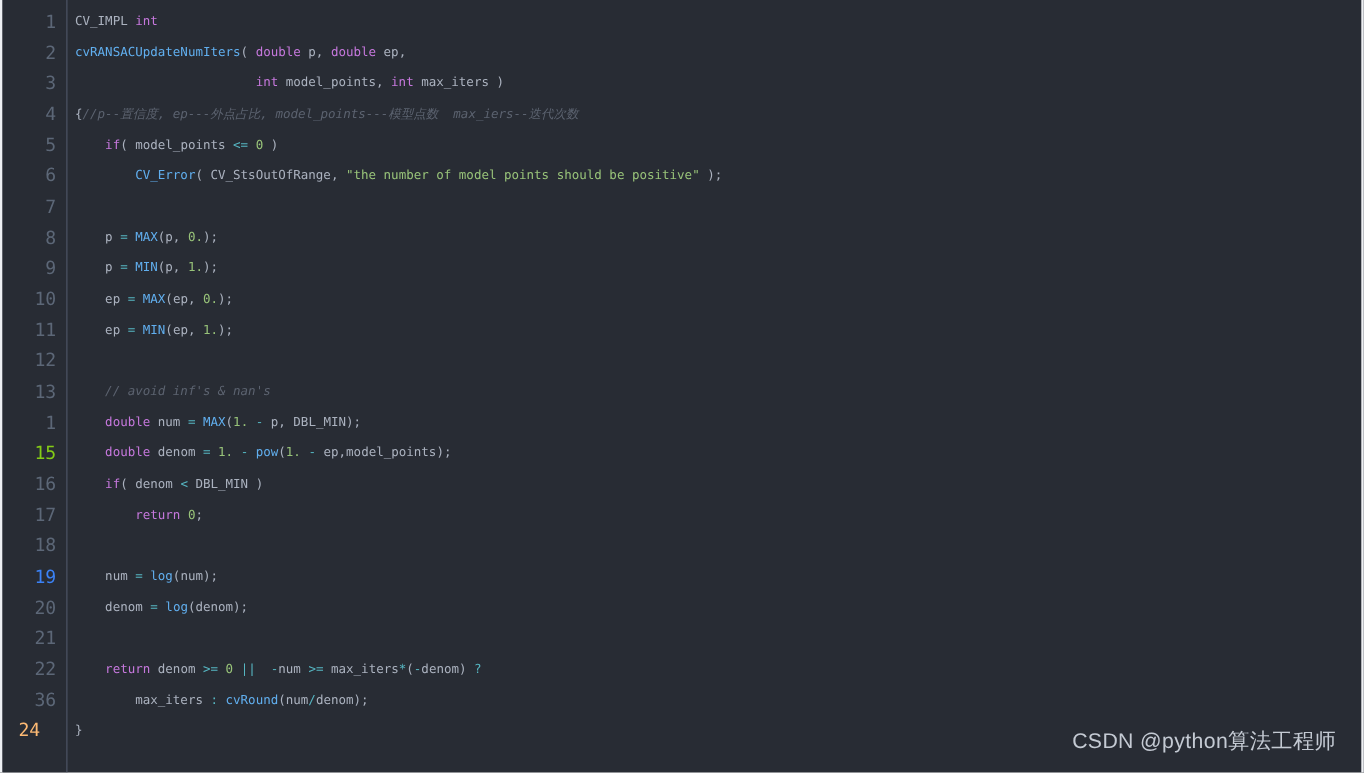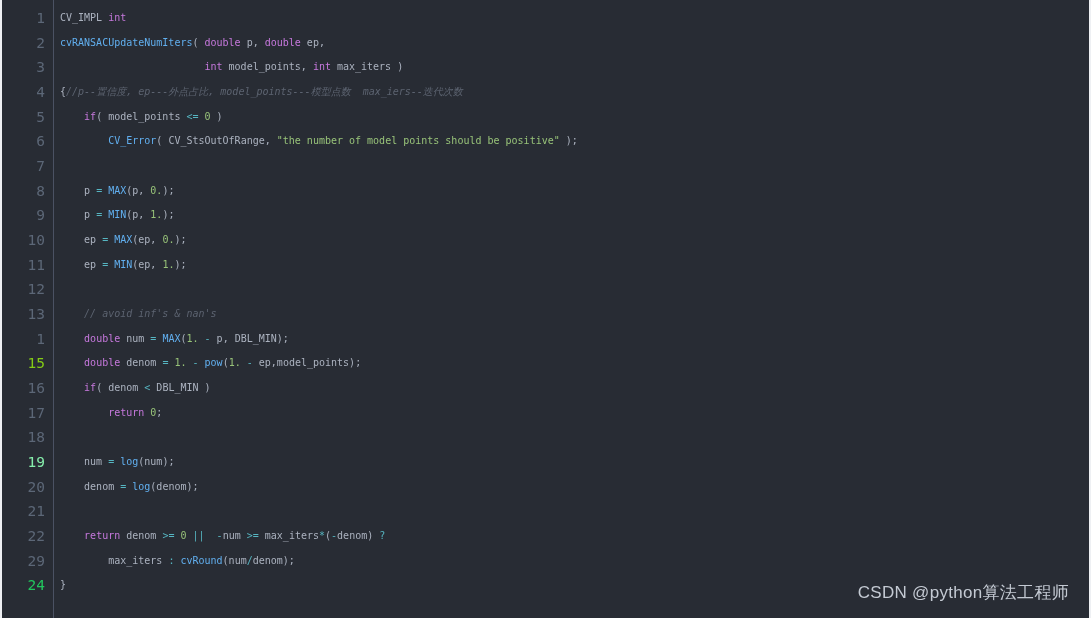--- a/index.html
+++ b/index.html
@@ -101,26 +101,26 @@
         <div class="gutter-line" style="color: rgb(92, 103, 119);">9</div>
         <div class="gutter-line" style="color: rgb(92, 103, 119); margin-left: 23px;">10</div>
         <div class="gutter-line" style="color: rgb(92, 103, 119);">11</div>
         <div class="gutter-line" style="color: rgb(92, 103, 119);">12</div>
         <div class="gutter-line" style="color: rgb(92, 103, 119);">13</div>
         <div class="gutter-line" style="color: rgb(92, 103, 119);">1</div>
         <div class="gutter-line" style="color: #84cc16;">15</div>
         <div class="gutter-line" style="color: rgb(92, 103, 119);">16</div>
         <div class="gutter-line" style="color: rgb(92, 103, 119);">17</div>
         <div class="gutter-line" style="color: rgb(92, 103, 119);">18</div>
-        <div class="gutter-line" style="color: #86efac;">19</div>
+        <div class="gutter-line" style="color: #3b82f6;">19</div>
         <div class="gutter-line" style="color: rgb(92, 103, 119);">20</div>
         <div class="gutter-line" style="color: rgb(92, 103, 119);">21</div>
         <div class="gutter-line" style="color: rgb(92, 103, 119); padding-left: 10px;">22</div>
-        <div class="gutter-line" style="color: rgb(92, 103, 119);">29</div>
-        <div class="gutter-line" style="color: #22c55e;">24</div>
+        <div class="gutter-line" style="color: rgb(92, 103, 119);">36</div>
+        <div class="gutter-line" style="color: #fdba74; text-align: center;">24</div>
       </div>
 
     <div id="code-area">
         <div class="code-line"><span class="t-macro">CV_IMPL </span><span class="t-kw">int</span></div>
         <div class="code-line"><span class="t-fn">cvRANSACUpdateNumIters</span><span class="t-punct">( </span><span class="t-kw">double</span><span class="t-plain"> p, </span><span class="t-kw">double</span><span class="t-plain"> ep,</span></div>
         <div class="code-line"><span class="t-plain">                        </span><span class="t-kw">int</span><span class="t-plain"> model_points, </span><span class="t-kw">int</span><span class="t-plain"> max_iters )</span></div>
         <div class="code-line"><span class="t-punct">{</span><span class="t-comment">//p--置信度, ep---外点占比, model_points---模型点数  max_iers--迭代次数</span></div>
         <div class="code-line"><span class="t-plain">    </span><span class="t-kw">if</span><span class="t-plain">( model_points </span><span class="t-op">&lt;=</span><span class="t-plain"> </span><span class="t-num">0</span><span class="t-plain"> )</span></div>
         <div class="code-line"><span class="t-plain">        </span><span class="t-fn">CV_Error</span><span class="t-plain">( CV_StsOutOfRange, </span><span class="t-str">"the number of model points should be positive"</span><span class="t-plain"> );</span></div>
         <div class="code-line">&nbsp;</div>

